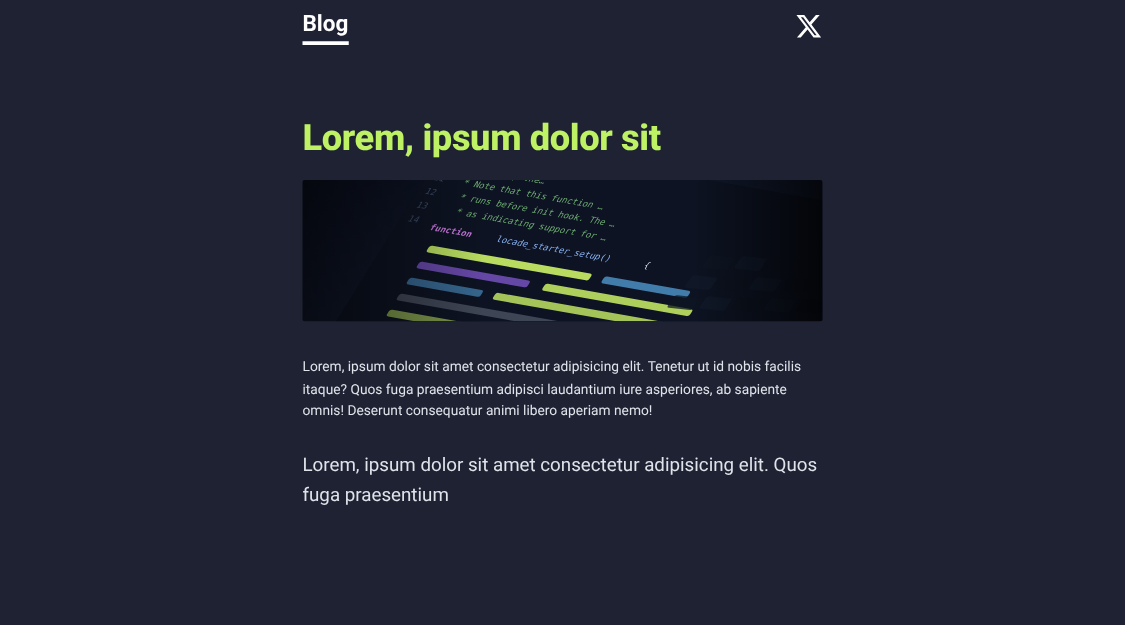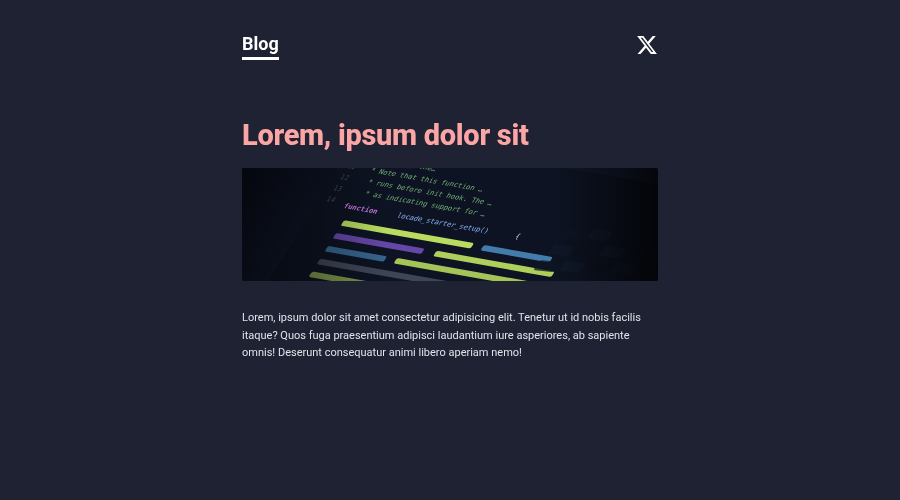--- a/index.html
+++ b/index.html
@@ -6,22 +6,22 @@
   body {
     background: #1e2233;
     font-family: -apple-system, BlinkMacSystemFont, "Segoe UI", Roboto, Helvetica, Arial, sans-serif;
     width: 900px;
     height: 500px;
     overflow: hidden;
     color: #e8eaed;
   }
   .container {
     max-width: 416px;
-    margin: 11px auto;
-    padding-top: 22px;
+    margin: 0 auto;
+    padding-top: 9px;
   }
   .nav {
     display: flex;
     justify-content: space-between;
     align-items: center;
     margin-bottom: 58px;
   }
   .nav-link {
     color: #ffffff;
     font-weight: 700;
@@ -30,21 +30,21 @@
     border-bottom: 3px solid #ffffff;
     padding-bottom: 3px;
   }
   .social-link {
     display: inline-flex;
     color: #ffffff;
     text-decoration: none;
   }
   .social-link svg { width: 22px; height: 22px; }
   .article-title {
-    color: #fca5a5;
+    color: #bef264;
     font-weight: 800;
     font-size: 29px;
     letter-spacing: -0.3px;
     margin-bottom: 16px;
   }
   .hero {
     width: 416px;
     height: 113px;
     border-radius: 2px;
     overflow: hidden;
@@ -150,15 +150,16 @@
             <rect x="104" y="-8" width="22" height="10" rx="2" fill="#0b111c" transform="skewX(-30) rotate(6)"></rect>
           </g>
         </g>
 
         <rect width="416" height="113" fill="url(#vign)"></rect>
       </svg>
     </div>
 
     <p class="body-p">Lorem, ipsum dolor sit amet consectetur adipisicing elit. Tenetur ut id nobis facilis itaque? Quos fuga praesentium adipisci laudantium iure asperiores, ab sapiente omnis! Deserunt consequatur animi libero aperiam nemo!</p>
 
+    <p class="body-p smaller">Lorem, ipsum dolor sit amet consectetur adipisicing elit. Quos fuga praesentium</p>
   </article>
 
 </div>
 
 </body></html>

